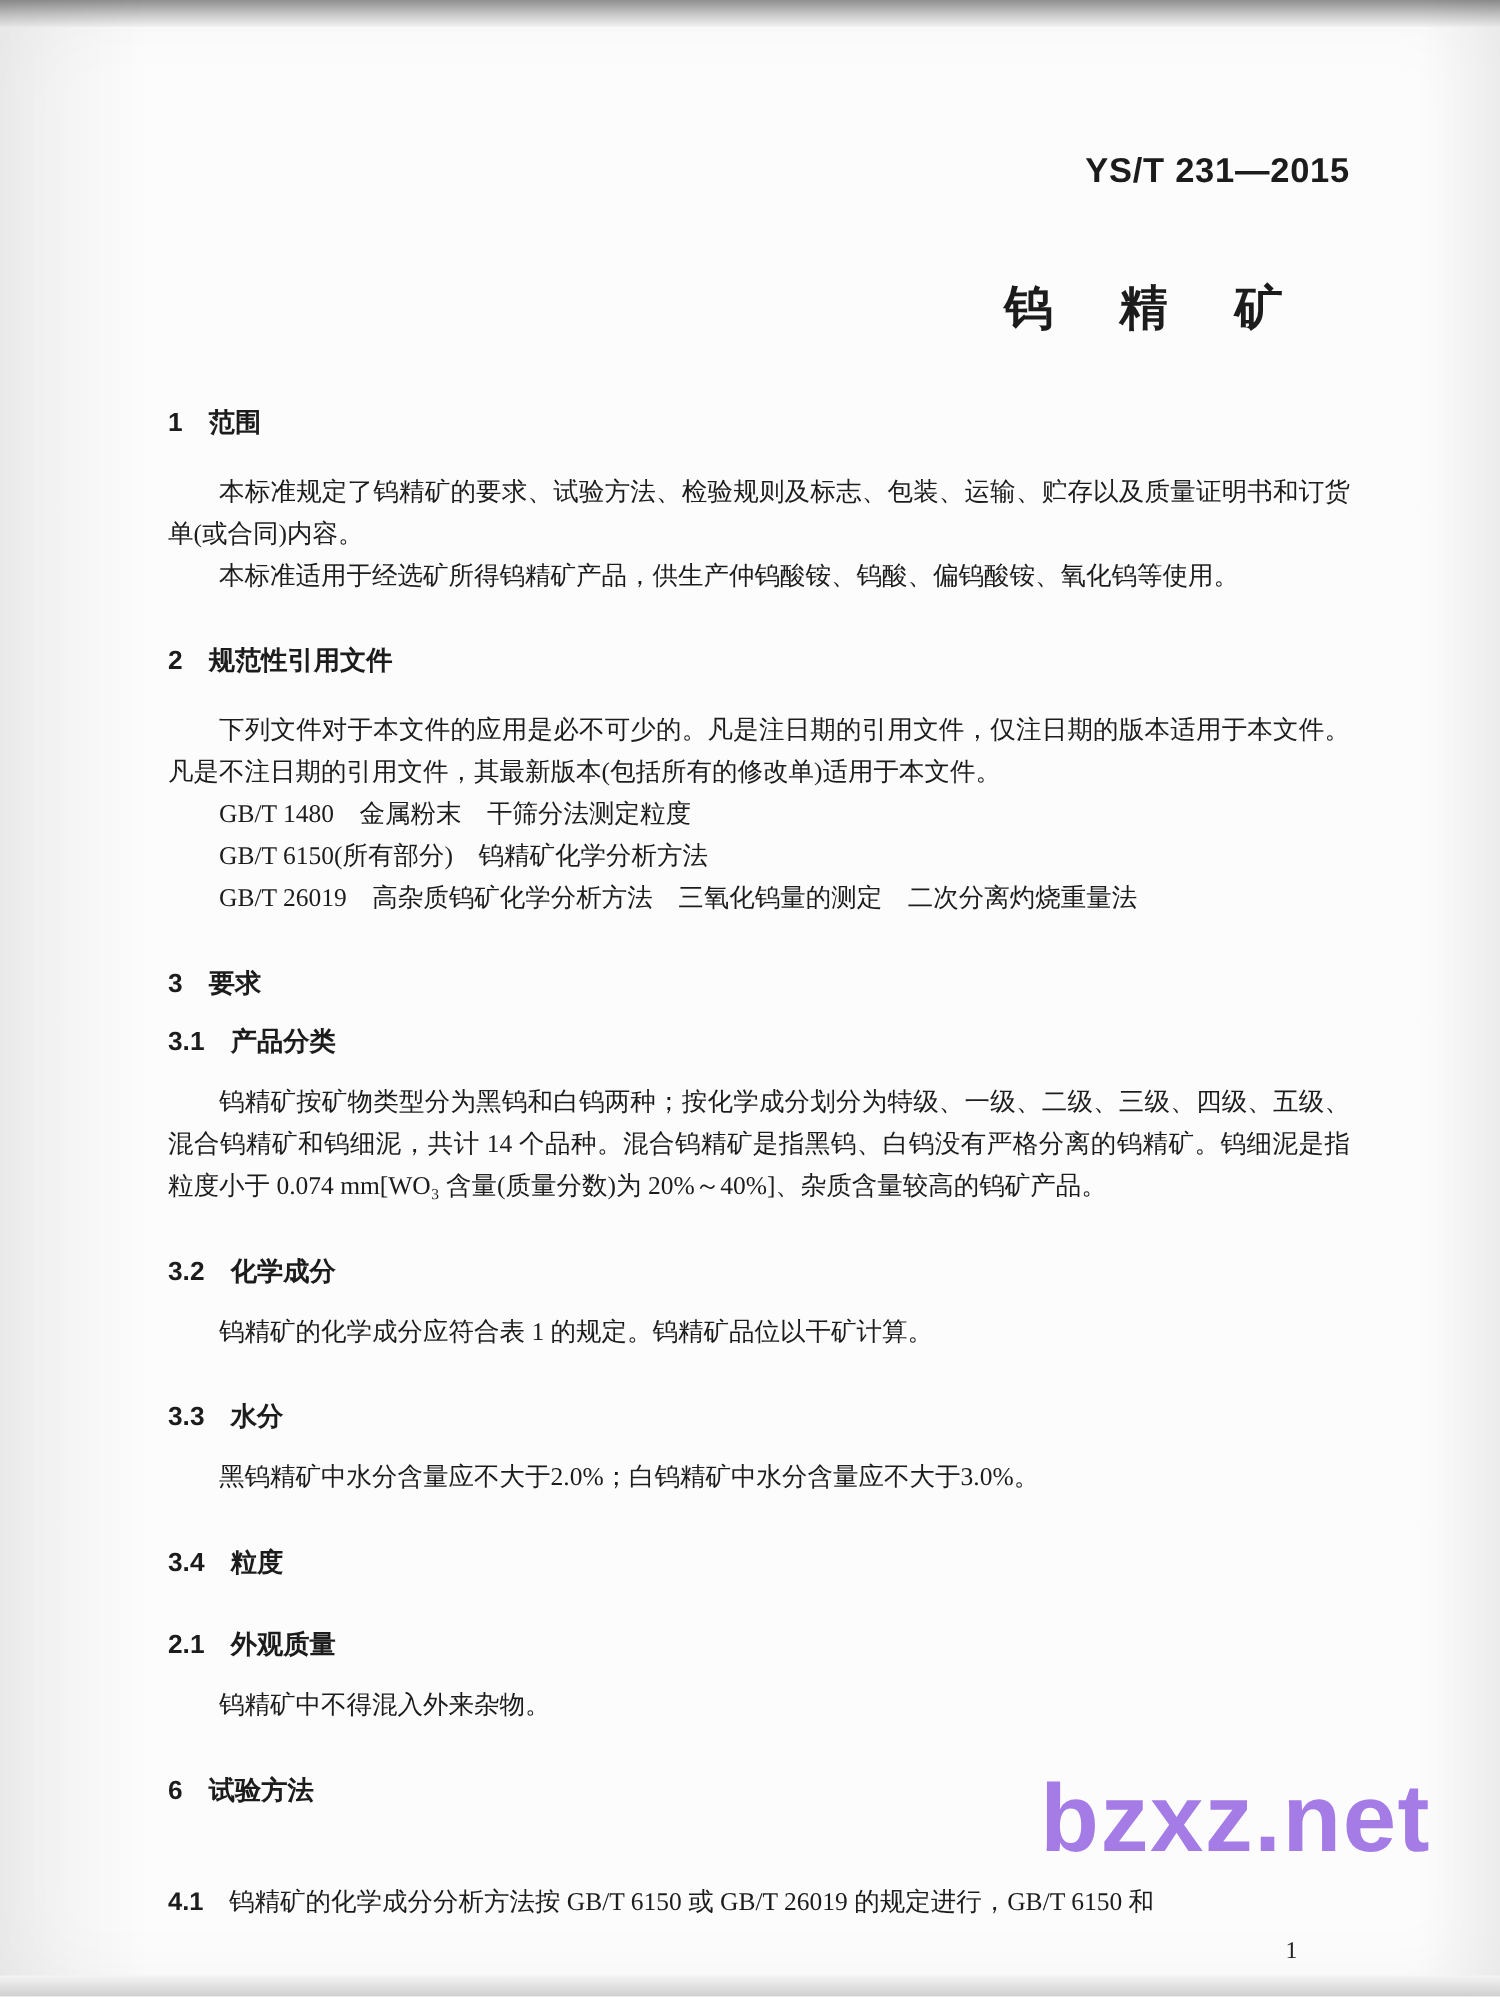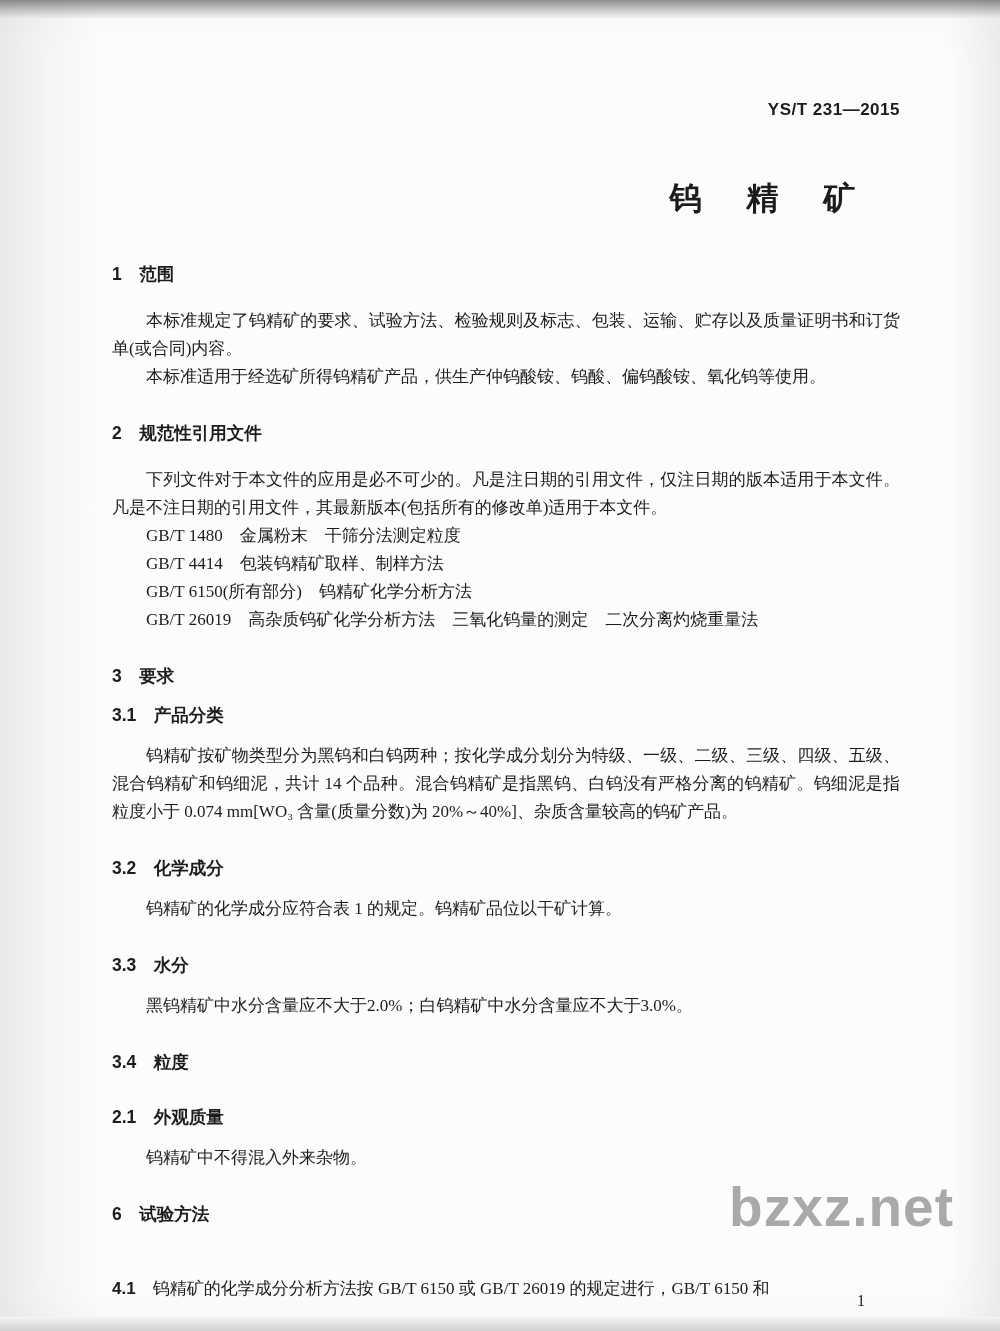--- a/index.html
+++ b/index.html
@@ -13,21 +13,21 @@
   .top-band{position:absolute;top:0;left:0;right:0;height:18px;
     background:linear-gradient(#8f8f8f,#c9c9c9 55%,#f2f2f2);}
   .bottom-band{position:absolute;bottom:0;left:0;right:0;height:14px;
     background:linear-gradient(#f4f4f4,#cfcfcf);}
   .left-shade{position:absolute;top:0;bottom:0;left:0;width:100px;
     background:linear-gradient(to right,rgba(0,0,0,0.055),rgba(0,0,0,0));}
   .right-shade{position:absolute;top:0;bottom:0;right:0;width:55px;
     background:linear-gradient(to left,rgba(0,0,0,0.045),rgba(0,0,0,0));}
   .content{position:relative;padding:100px 100px 0 112px;z-index:2;}
   .doc-number{
-    text-align:right;font-weight:bold;font-size:17px;letter-spacing:0.5px;
+    text-align:right;font-weight:bold;font-size:23px;letter-spacing:0.5px;
     font-family:"Liberation Sans","DejaVu Sans",sans-serif;
   }
   .title{
     margin:54px 0 0;text-align:right;font-size:32px;font-weight:bold;
     letter-spacing:1.4em;text-indent:1.4em;line-height:48px;
     font-family:"Liberation Sans","DejaVu Sans",sans-serif;
   }
   .hd{
     margin:30px 0 0;font-size:17.5px;font-weight:bold;line-height:25px;
     font-family:"Liberation Sans","DejaVu Sans",sans-serif;
@@ -36,22 +36,22 @@
   .hd.sub{margin-top:14px;}
   .para{margin:14px 0 0;font-size:17px;line-height:28px;text-indent:2em;text-align:justify;}
   .para.gap{margin-top:20px;}
   .para.cont{margin-top:0;}
   .ref{margin:0;font-size:17px;line-height:28px;margin-left:2em;}
   .para.numbered{text-indent:0;margin-top:48px;}
   .para.numbered .num{font-weight:bold;font-family:"Liberation Sans","DejaVu Sans",sans-serif;margin-right:1em;}
   .watermark{
     position:absolute;top:1175px;right:46px;z-index:1;
     font-family:"Liberation Sans","DejaVu Sans",sans-serif;
-    font-weight:bold;font-size:55px;letter-spacing:1px;
-    color:#737373;opacity:0.6;user-select:none;
+    font-weight:bold;font-size:64px;letter-spacing:1px;
+    color:#6d28d9;opacity:0.6;user-select:none;
   }
   .page-number{
     position:absolute;top:1292px;right:135px;font-size:16px;color:#222;z-index:2;
   }
 </style>
 </head>
 <body>
 
 <div class="page">
   <div class="top-band"></div>
@@ -63,21 +63,20 @@
 
     <h1 class="title">钨精矿</h1>
 
     <h2 class="hd first">1　范围</h2>
     <p class="para gap">本标准规定了钨精矿的要求、试验方法、检验规则及标志、包装、运输、贮存以及质量证明书和订货单(或合同)内容。</p>
     <p class="para cont">本标准适用于经选矿所得钨精矿产品，供生产仲钨酸铵、钨酸、偏钨酸铵、氧化钨等使用。</p>
 
     <h2 class="hd">2　规范性引用文件</h2>
     <p class="para gap">下列文件对于本文件的应用是必不可少的。凡是注日期的引用文件，仅注日期的版本适用于本文件。凡是不注日期的引用文件，其最新版本(包括所有的修改单)适用于本文件。</p>
     <p class="ref">GB/T 1480　金属粉末　干筛分法测定粒度</p>
-    <p class="ref">GB/T 4414　包装钨精矿取样、制样方法</p>
     <p class="ref">GB/T 6150(所有部分)　钨精矿化学分析方法</p>
     <p class="ref">GB/T 26019　高杂质钨矿化学分析方法　三氧化钨量的测定　二次分离灼烧重量法</p>
 
     <h2 class="hd">3　要求</h2>
 
     <h2 class="hd sub">3.1　产品分类</h2>
     <p class="para">钨精矿按矿物类型分为黑钨和白钨两种；按化学成分划分为特级、一级、二级、三级、四级、五级、混合钨精矿和钨细泥，共计 14 个品种。混合钨精矿是指黑钨、白钨没有严格分离的钨精矿。钨细泥是指粒度小于 0.074 mm[WO₃ 含量(质量分数)为 20%～40%]、杂质含量较高的钨矿产品。</p>
 
     <h2 class="hd">3.2　化学成分</h2>
     <p class="para">钨精矿的化学成分应符合表 1 的规定。钨精矿品位以干矿计算。</p>

